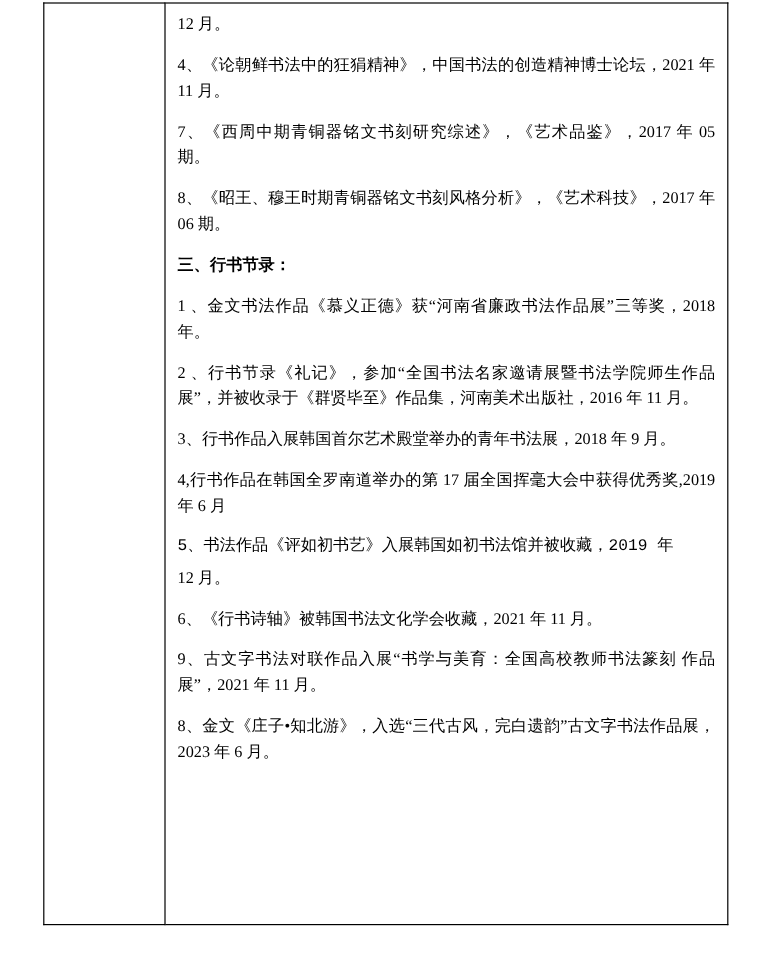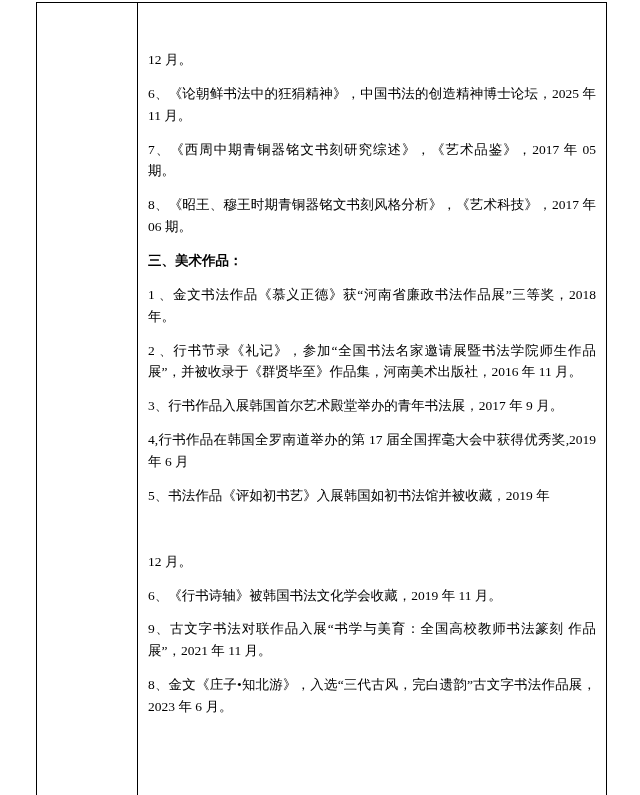--- a/index.html
+++ b/index.html
@@ -49,53 +49,53 @@
     font-size: 13.5px;
     line-height: 1.62;
     text-align: justify;
     text-justify: inter-ideograph;
   }
   p.para.bold {
     font-weight: bold;
   }
   p.para.tight {
     padding-bottom: 2px;
+    font-family: Liberation Mono, monospace;
   }
   p.para.cont {
     padding-top: 2px;
-    margin-top: 40px;
   }
   .spacer {
     height: 120px;
   }
 </style>
 </head>
 <body>
 
 <div class="page">
   <table class="doc-table">
     <tbody>
         <tr>
       <td class="col-left">
         <div class="cell-inner"></div>
       </td>
       <td class="col-right">
         <div class="cell-inner">
           <p class="para cont">12 月。</p>
-          <p class="para">6、《论朝鲜书法中的狂狷精神》，中国书法的创造精神博士论坛，2025 年 11 月。</p>
+          <p class="para">4、《论朝鲜书法中的狂狷精神》，中国书法的创造精神博士论坛，2021 年 11 月。</p>
           <p class="para">7、《西周中期青铜器铭文书刻研究综述》，《艺术品鉴》，2017 年 05 期。</p>
           <p class="para">8、《昭王、穆王时期青铜器铭文书刻风格分析》，《艺术科技》，2017 年 06 期。</p>
-          <p class="para bold">三、美术作品：</p>
+          <p class="para bold">三、行书节录：</p>
           <p class="para">1 、金文书法作品《慕义正德》获“河南省廉政书法作品展”三等奖，2018 年。</p>
           <p class="para">2 、行书节录《礼记》，参加“全国书法名家邀请展暨书法学院师生作品展”，并被收录于《群贤毕至》作品集，河南美术出版社，2016 年 11 月。</p>
-          <p class="para">3、行书作品入展韩国首尔艺术殿堂举办的青年书法展，2017 年 9 月。</p>
+          <p class="para">3、行书作品入展韩国首尔艺术殿堂举办的青年书法展，2018 年 9 月。</p>
           <p class="para">4,行书作品在韩国全罗南道举办的第 17 届全国挥毫大会中获得优秀奖,2019 年 6 月</p>
           <p class="para tight">5、书法作品《评如初书艺》入展韩国如初书法馆并被收藏，2019 年</p>
           <p class="para cont">12 月。</p>
-          <p class="para">6、《行书诗轴》被韩国书法文化学会收藏，2019 年 11 月。</p>
+          <p class="para">6、《行书诗轴》被韩国书法文化学会收藏，2021 年 11 月。</p>
           <p class="para">9、古文字书法对联作品入展“书学与美育：全国高校教师书法篆刻 作品展”，2021 年 11 月。</p>
           <p class="para">8、金文《庄子•知北游》，入选“三代古风，完白遗韵”古文字书法作品展，2023 年 6 月。</p>
           <div class="spacer"></div>
         </div>
       </td>
     </tr>
   </tbody>
     </table>
 </div>
 

